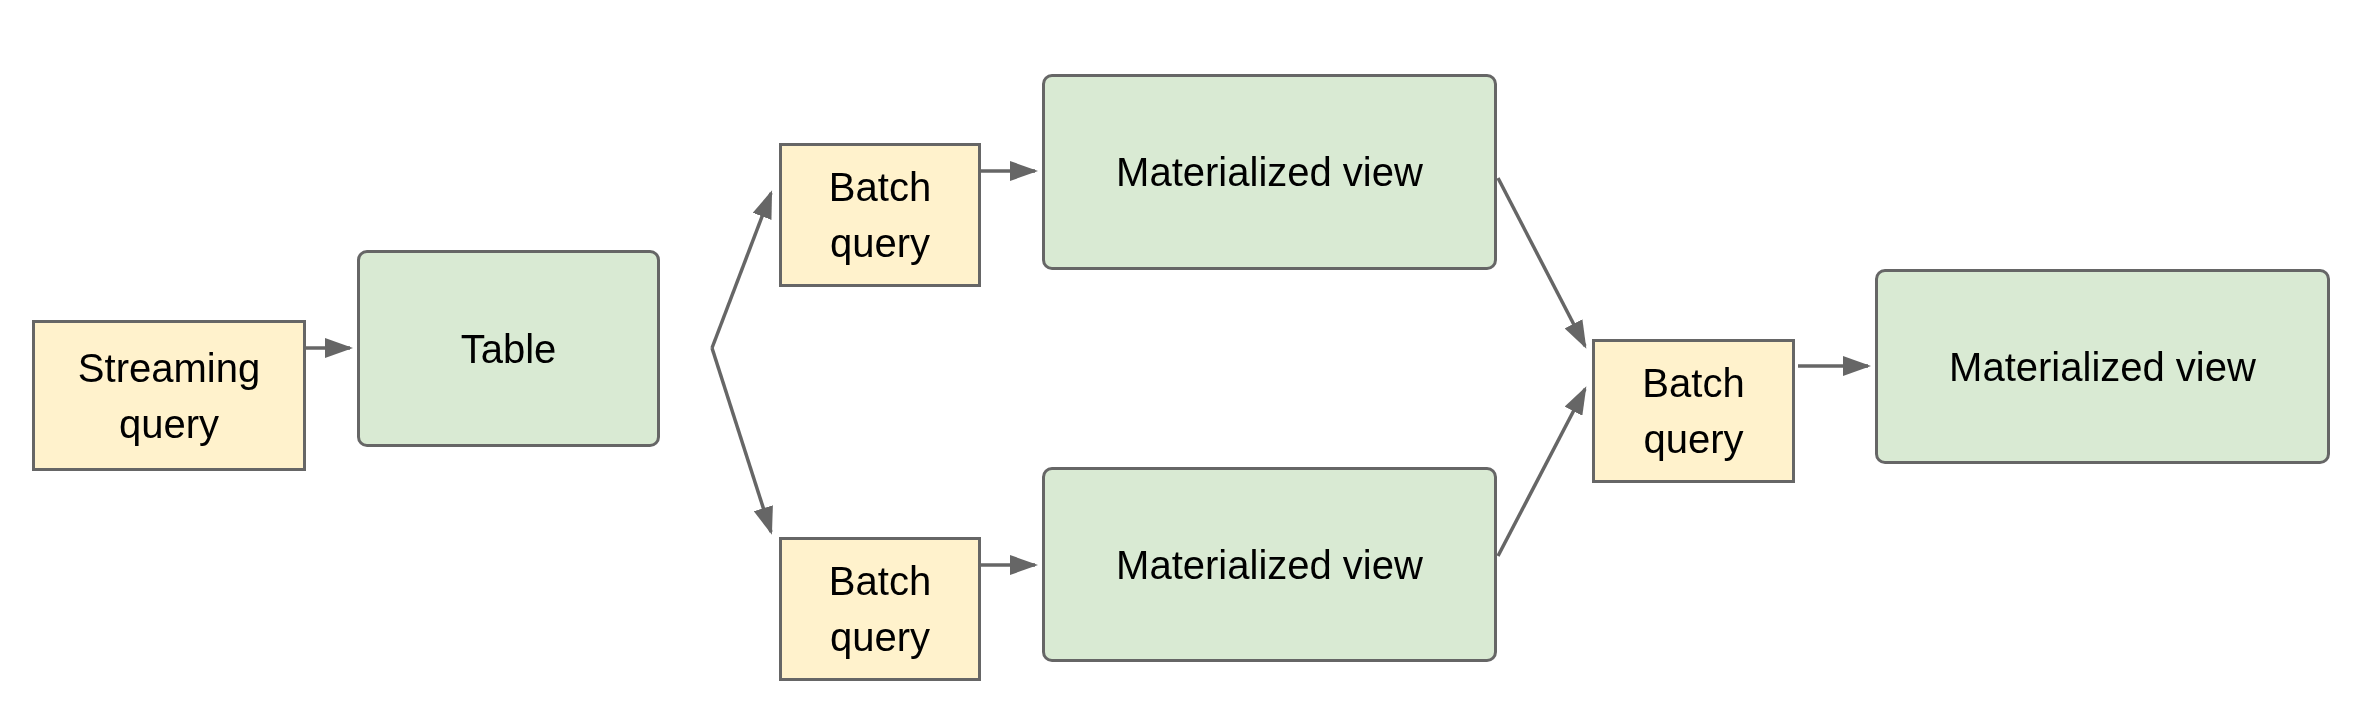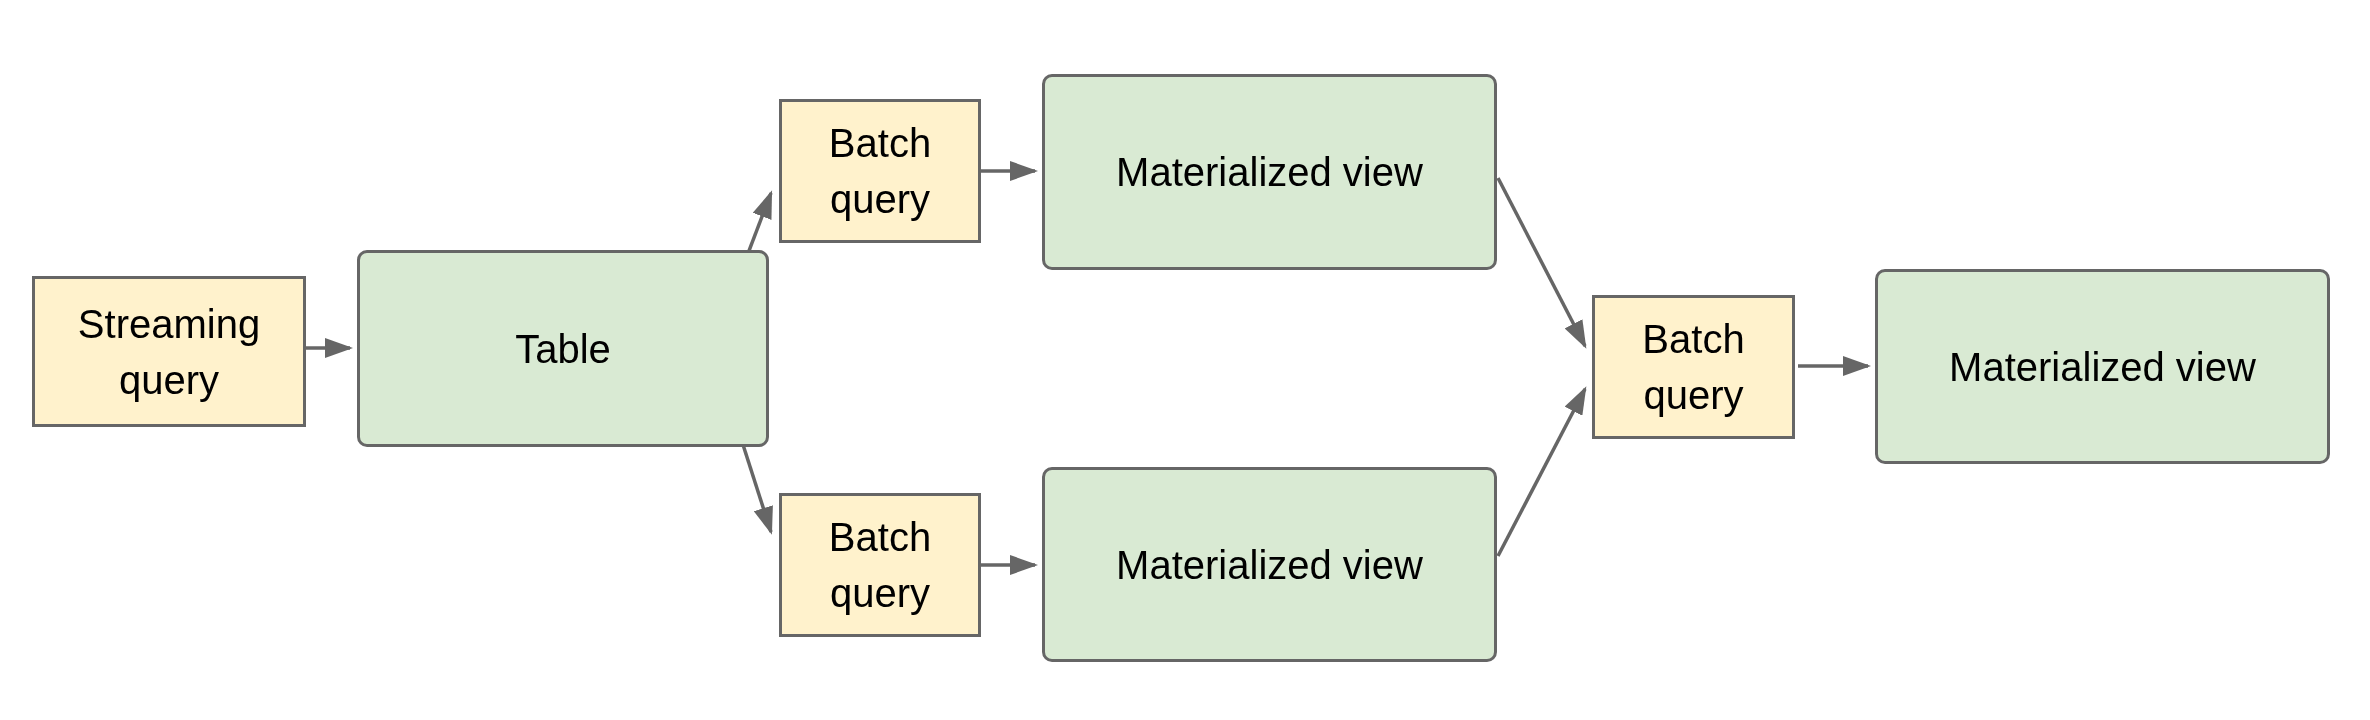--- a/index.html
+++ b/index.html
@@ -37,26 +37,26 @@
     position: absolute;
     display: flex;
     align-items: center;
     justify-content: center;
     text-align: center;
     border: 3px solid var(--node-border);
     color: var(--text);
     font-size: 40px;
     line-height: 1.4;
   }
-  .node.query { background: var(--query-fill); }
+  .node.query { background: var(--query-fill); margin-top: 44px; }
   .node.store { background: var(--store-fill); border-radius: 10px; }
   .node-label { display: block; padding: 0 8px; }
 
   #n-streaming    { left: 32px;   top: 276px; width: 274px; height: 151px; }
-  #n-table        { left: 357px;  top: 250px; width: 412px; height: 197px; }
+  #n-table        { left: 357px;  top: 250px; width: 303px; height: 197px; }
   #n-batch-top    { left: 779px;  top: 99px;  width: 202px; height: 144px; }
   #n-mv-top       { left: 1042px; top: 74px;  width: 455px; height: 196px; }
   #n-batch-bottom { left: 779px;  top: 493px; width: 202px; height: 144px; }
   #n-mv-bottom    { left: 1042px; top: 467px; width: 455px; height: 195px; }
   #n-batch-final  { left: 1592px; top: 295px; width: 203px; height: 144px; }
   #n-mv-final     { left: 1875px; top: 269px; width: 455px; height: 195px; }
 </style>
 </head>
 <body>
 

